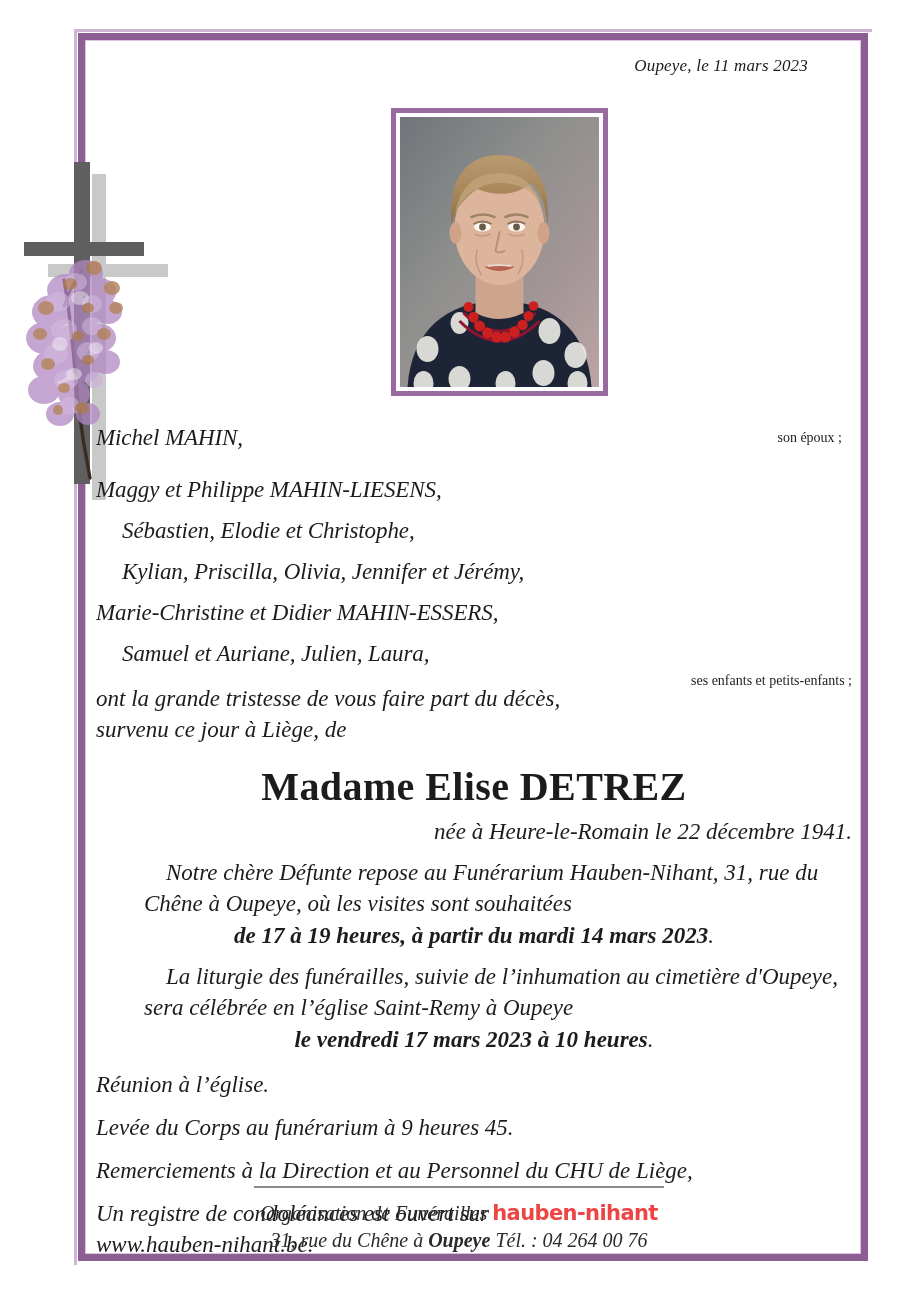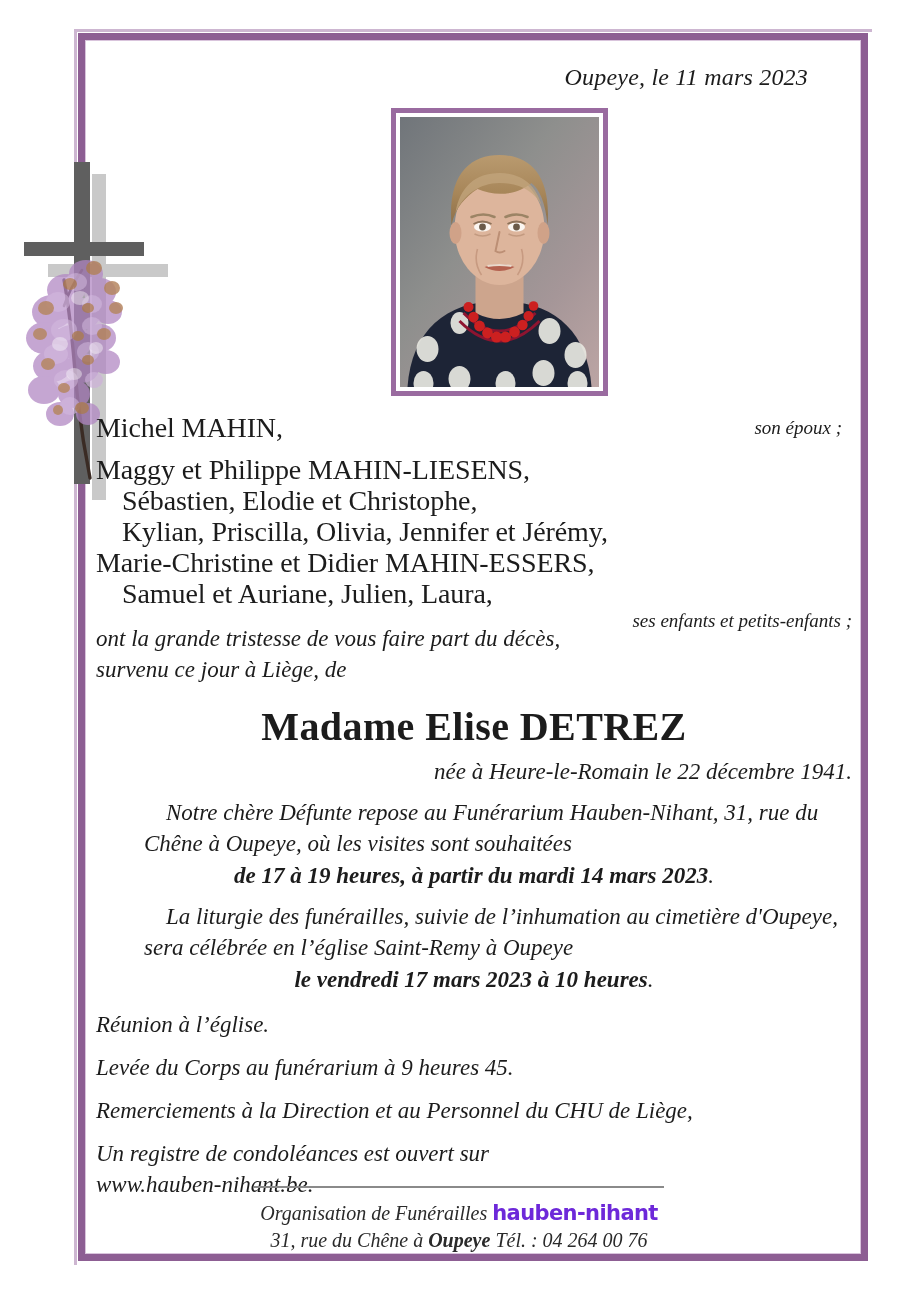--- a/index.html
+++ b/index.html
@@ -36,23 +36,23 @@
     box-sizing: border-box;
     border-left: 3px solid #cdb6d1;
     border-top: 3px solid #cdb6d1;
     pointer-events: none;
   }
 
   
   .date-line {
     position: absolute;
     right: 110px;
-    top: 64px;
-    font-style: italic;
-    font-size: 24px;
+    top: 56px;
+    font-style: italic;
+    font-size: 17px;
     letter-spacing: .2px;
     white-space: nowrap;
   }
 
   
   .portrait-wrap {
     position: absolute;
     left: 391px;
     top: 108px;
     width: 217px;
@@ -85,33 +85,34 @@
   .content {
     position: absolute;
     left: 96px;
     top: 412px;
     width: 756px;
   }
 
   .family-block { font-size: 0; }
   .fam-name {
     display: block;
-    font-size: 28px;
+    font-style: italic;
+    font-size: 23px;
     line-height: 31px;
     letter-spacing: -.1px;
     font-stretch: condensed;
     white-space: nowrap;
+    margin-top: 10px;
   }
   .fam-name.indent { padding-left: 26px; }
   .fam-gap { height: 11px; }
 
   .relation {
     position: absolute;
-    font-style: italic;
-    font-size: 19px;
+    font-size: 14px;
     line-height: 24px;
     white-space: nowrap;
   }
   .relation.spouse  { right: 10px; top: 4px; }
   .relation.children{ right: 0px;  top: 0px; }
 
   .rel-anchor { position: relative; height: 0; }
 
   .centered {
     text-align: left;
@@ -173,21 +174,21 @@
     font-size: 20px;
     line-height: 27px;
     color: #2a2a2a;
   }
   .brand {
     font-family: "DejaVu Sans", sans-serif;
     font-style: normal;
     font-weight: bold;
     font-size: 21px;
     letter-spacing: -0.6px;
-    color: #6d28d9;
+    color: #ef4444;
   }
   .footer-bold {
     font-weight: bold;
     font-style: italic;
   }
 </style>
 </head>
 <body>
 
 <div class="frame-outer-shade"></div>

